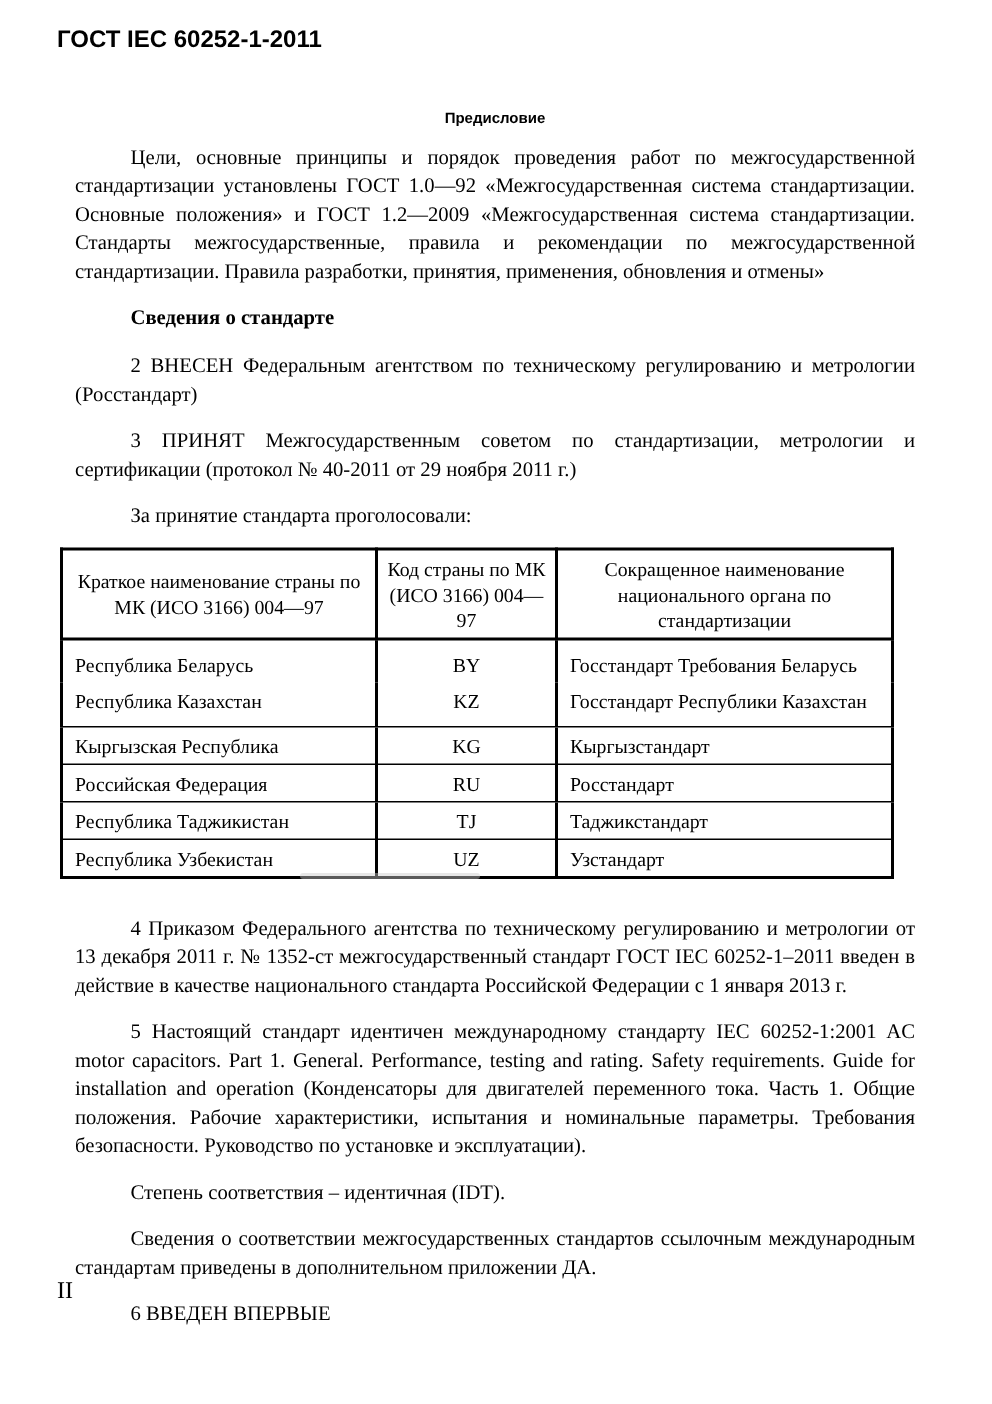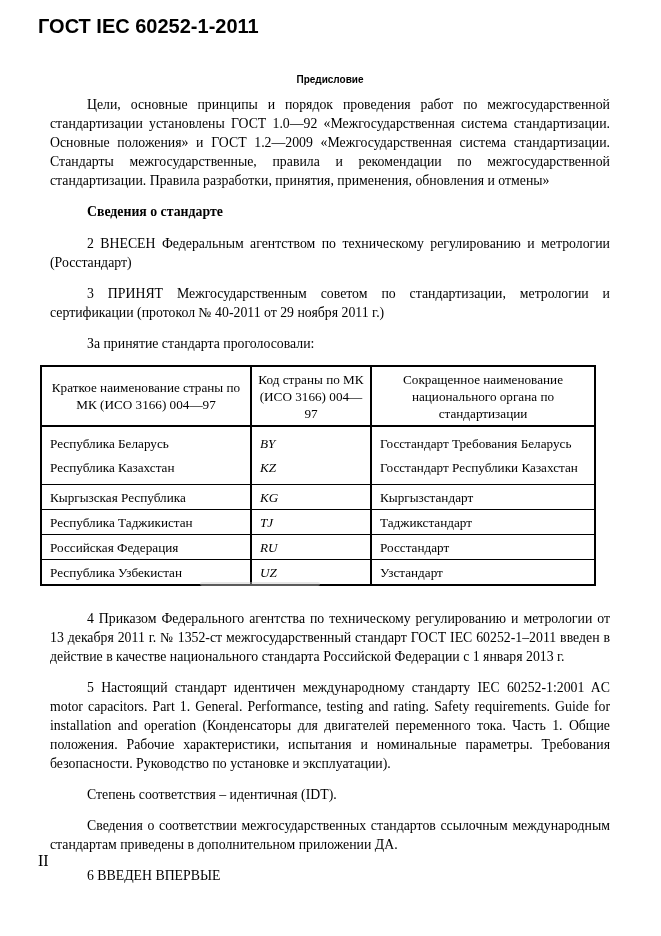--- a/index.html
+++ b/index.html
@@ -12,21 +12,21 @@
     font-family: "Liberation Serif", "DejaVu Serif", serif;
     font-size: 13.8px;
     line-height: 19px;
     box-sizing: border-box;
     padding: 17px 39px 0 38px;
     overflow: hidden;
   }
   .doc-header {
     font-family: "Liberation Sans", "DejaVu Sans", sans-serif;
     font-weight: bold;
-    font-size: 20px;
+    font-size: 16px;
     line-height: 19px;
   }
   .foreword-title {
     margin-top: 34px;
     text-align: center;
     font-family: "Liberation Sans", "DejaVu Sans", sans-serif;
     font-weight: bold;
     font-size: 10px;
     line-height: 20px;
   }
@@ -60,21 +60,21 @@
     overflow: hidden;
   }
   .vote-table thead th {
     border-top: 2px solid #000;
     border-bottom: 2px solid #000;
     text-align: center;
     vertical-align: middle;
     height: 52px;
     padding: 3px 6px;
   }
-  .vote-table td.code { text-align: left; font-style: italic; }
+  .vote-table td.code { text-align: center; }
   .vote-table tbody tr td { border-top: 1px solid #000; }
   .vote-table tbody tr.no-top td { border-top: none; }
   .vote-table tbody tr td { height: 20px; vertical-align: middle; }
   .vote-table tbody tr.grp-a td { padding-top: 6px; padding-bottom: 2px; }
   .vote-table tbody tr.grp-b td { padding-top: 2px; padding-bottom: 7px; }
   .vote-table tbody tr:last-child td { border-bottom: 2px solid #000; }
 
   .item4 { margin-top: 23px; }
   .item5 { margin-top: 0; }
   .idt   { margin-top: 0; }
@@ -142,28 +142,28 @@
         <td>Республика Казахстан</td>
         <td class="code">KZ</td>
         <td>Госстандарт Республики Казахстан</td>
       </tr>
       <tr>
         <td>Кыргызская Республика</td>
         <td class="code">KG</td>
         <td>Кыргызстандарт</td>
       </tr>
       <tr>
+        <td>Российская Федерация</td>
+        <td class="code">RU</td>
+        <td>Росстандарт</td>
+      </tr>
+      <tr>
         <td>Республика Таджикистан</td>
         <td class="code">TJ</td>
         <td>Таджикстандарт</td>
-      </tr>
-      <tr>
-        <td>Российская Федерация</td>
-        <td class="code">RU</td>
-        <td>Росстандарт</td>
       </tr>
       <tr>
         <td>Республика Узбекистан</td>
         <td class="code">UZ</td>
         <td>Узстандарт</td>
       </tr>
     </tbody>
   </table>
 
   <div class="scan-artifact"></div>

